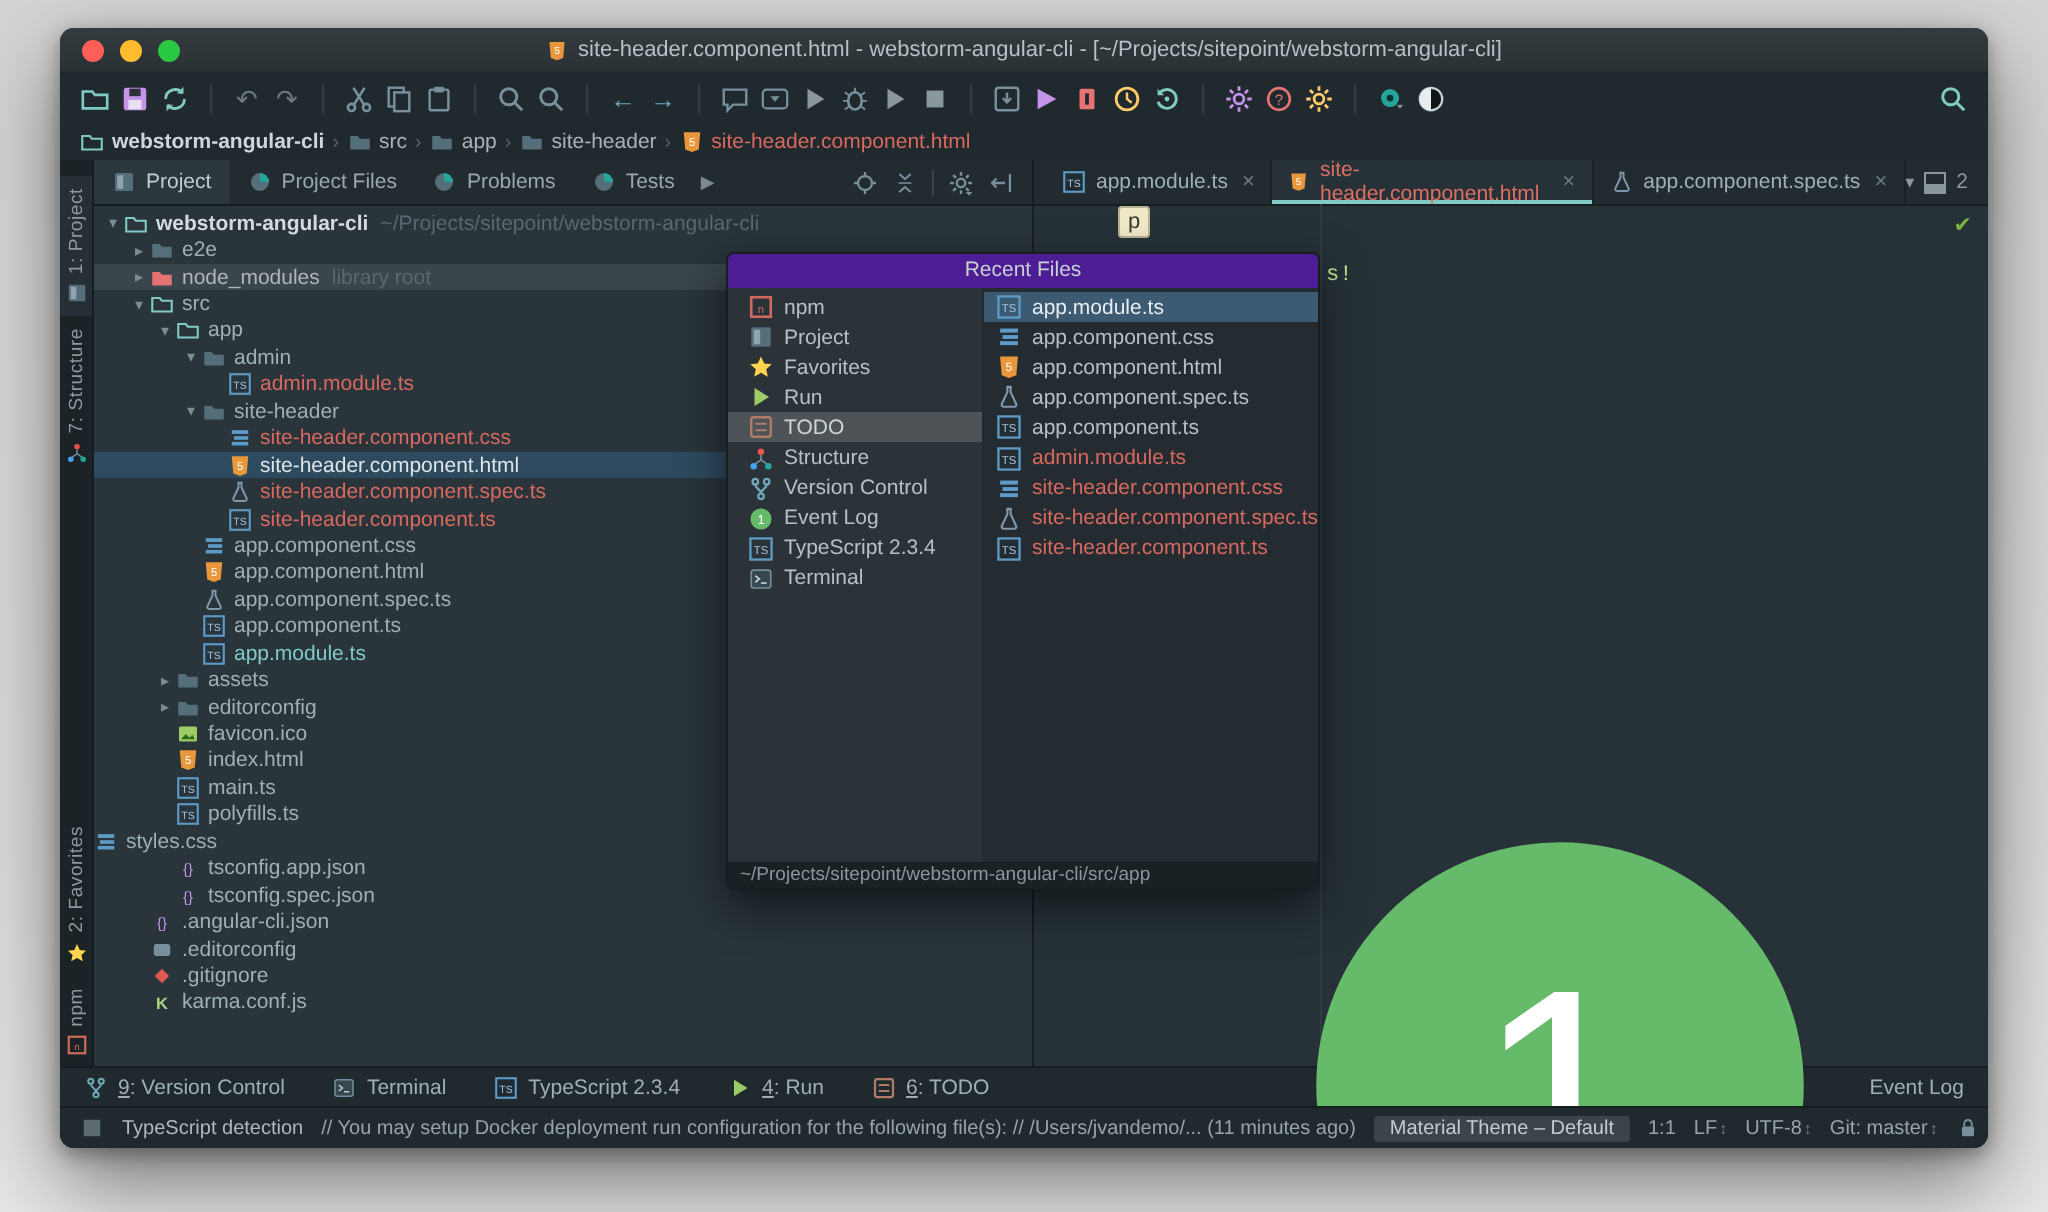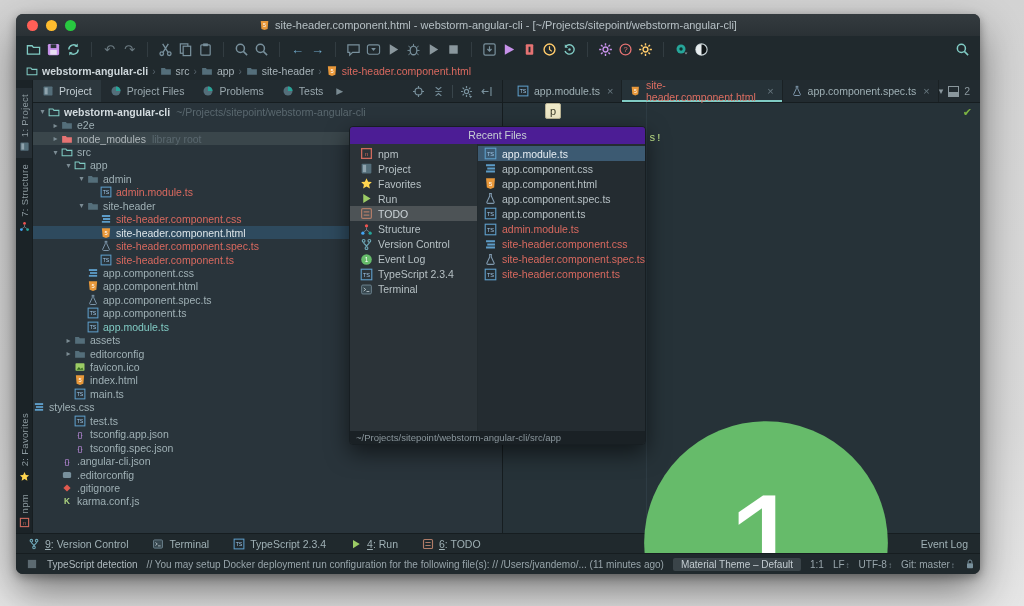--- a/index.html
+++ b/index.html
@@ -3,21 +3,21 @@
 <meta charset="utf-8">
 <style>
   html,body{margin:0;padding:0;}
   body{
     width:1024px;height:606px;overflow:hidden;
     background:linear-gradient(180deg,#d3d3d3 0%,#dadada 70%,#e6e6e6 100%);
     font-family:"Liberation Sans","DejaVu Sans",sans-serif;
     -webkit-font-smoothing:antialiased;
   }
   .window{
-    position:absolute;left:16px;top:14px;width:964px;height:560px;
+    position:absolute;left:30px;top:14px;width:964px;height:560px;
     background:#20282c;border-radius:7px;overflow:hidden;
     box-shadow:0 18px 42px rgba(0,0,0,.48),0 3px 10px rgba(0,0,0,.35);
     font-size:11px;color:#9fb0b5;
   }
   
   .titlebar{position:absolute;left:0;top:0;right:0;height:22px;
     background:linear-gradient(#343b3f,#2a3135);border-bottom:1px solid #161d20;
     display:flex;align-items:center;justify-content:center;gap:5px;color:#b6c0c5;font-size:11px;}
   .traffic{position:absolute;left:11px;top:6px;display:flex;gap:8px;}
   .tl{width:11px;height:11px;border-radius:50%;}
@@ -578,36 +578,36 @@
               </svg></span>
             <span>index.html</span>
           </div>
           <div class="trow" style="padding-left: 41px;">
             <span class="ic"><svg viewBox="0 0 16 16" width="100%" height="100%">
                 <rect x="1.5" y="1.5" width="13" height="13" fill="none" stroke="#5d9cc8" stroke-width="1.4"></rect>
                 <text x="8" y="11" font-size="7" fill="#9fc6e8" text-anchor="middle" font-family="Liberation Sans,sans-serif">TS</text>
               </svg></span>
             <span>main.ts</span>
           </div>
+          <div class="trow" style="padding-left: 41px;">
+            <span class="ic"><svg viewBox="0 0 16 16" width="100%" height="100%">
+                <rect x="1.5" y="1.5" width="13" height="13" fill="none" stroke="#5d9cc8" stroke-width="1.4"></rect>
+                <text x="8" y="11" font-size="7" fill="#9fc6e8" text-anchor="middle" font-family="Liberation Sans,sans-serif">TS</text>
+              </svg></span>
+            <span>polyfills.ts</span>
+          </div>
           <div class="trow" style="">
             <span class="ic"><svg viewBox="0 0 16 16" width="100%" height="100%">
                 <g fill="#5d9cc8">
                   <path d="M2.5 2.8h11v2.5h-11z"></path>
                   <path d="M4 6.8h9.5v2.4H4z"></path>
                   <path d="M2.5 10.6h11V13h-11z"></path>
                 </g>
               </svg></span>
             <span>styles.css</span>
-          </div>
-          <div class="trow" style="padding-left: 41px;">
-            <span class="ic"><svg viewBox="0 0 16 16" width="100%" height="100%">
-                <rect x="1.5" y="1.5" width="13" height="13" fill="none" stroke="#5d9cc8" stroke-width="1.4"></rect>
-                <text x="8" y="11" font-size="7" fill="#9fc6e8" text-anchor="middle" font-family="Liberation Sans,sans-serif">TS</text>
-              </svg></span>
-            <span>test.ts</span>
           </div>
           <div class="trow" style="padding-left: 41px;">
             <span class="ic"><svg viewBox="0 0 16 16" width="100%" height="100%">
                 <text x="8" y="12" font-size="10" fill="#c792ea" text-anchor="middle" font-family="Liberation Sans,sans-serif">{}</text>
               </svg></span>
             <span>tsconfig.app.json</span>
           </div>
           <div class="trow" style="padding-left: 41px;">
             <span class="ic"><svg viewBox="0 0 16 16" width="100%" height="100%">
                 <text x="8" y="12" font-size="10" fill="#c792ea" text-anchor="middle" font-family="Liberation Sans,sans-serif">{}</text>

